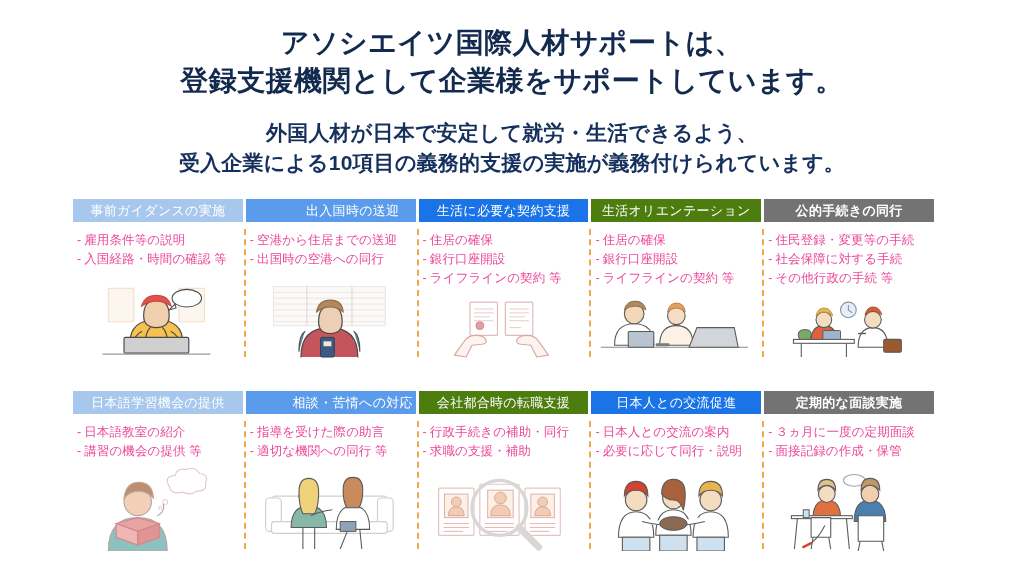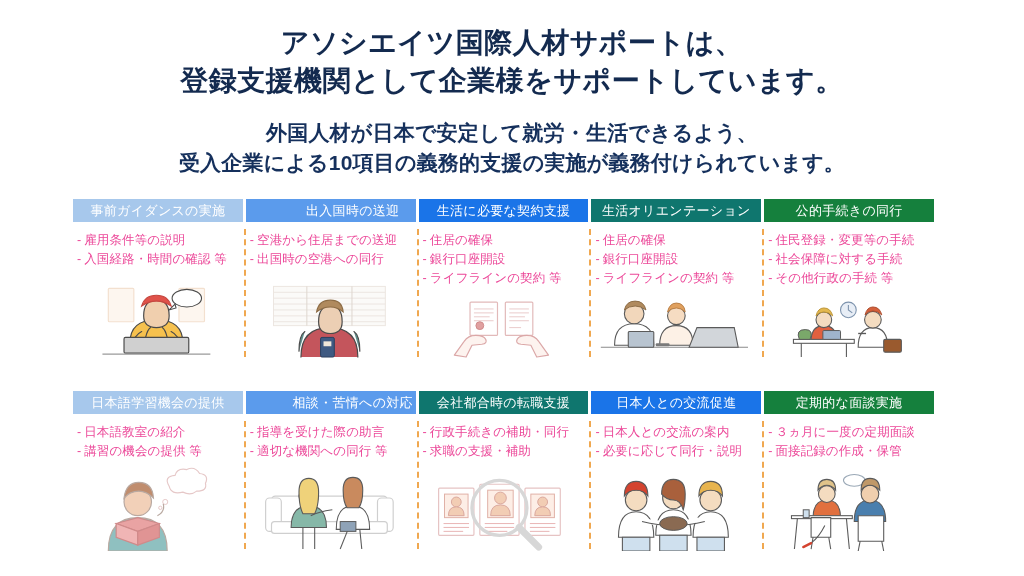--- a/index.html
+++ b/index.html
@@ -75,22 +75,22 @@
     color: #ffffff;
     font-size: 13px;
     font-weight: normal;
     letter-spacing: 0.3px;
     white-space: nowrap;
     margin-right: 3px;
   }
   .c0 .cell-header { background: #a7c8ec; }
   .c1 .cell-header { background: #5b9bec; padding-left: 44px; }
   .c2 .cell-header { background: #1a74e8; }
-  .c3 .cell-header { background: #0f766e; }
-  .c4 .cell-header { background: #15803d; }
+  .c3 .cell-header { background: #4d7c0f; }
+  .c4 .cell-header { background: #737373; font-weight: bold; }
 
   .cell-body {
     padding: 9px 6px 0 4px;
   }
   .bullet {
     color: #ec4899;
     font-size: 12.5px;
     line-height: 19px;
     white-space: nowrap;
     letter-spacing: 0.1px;

